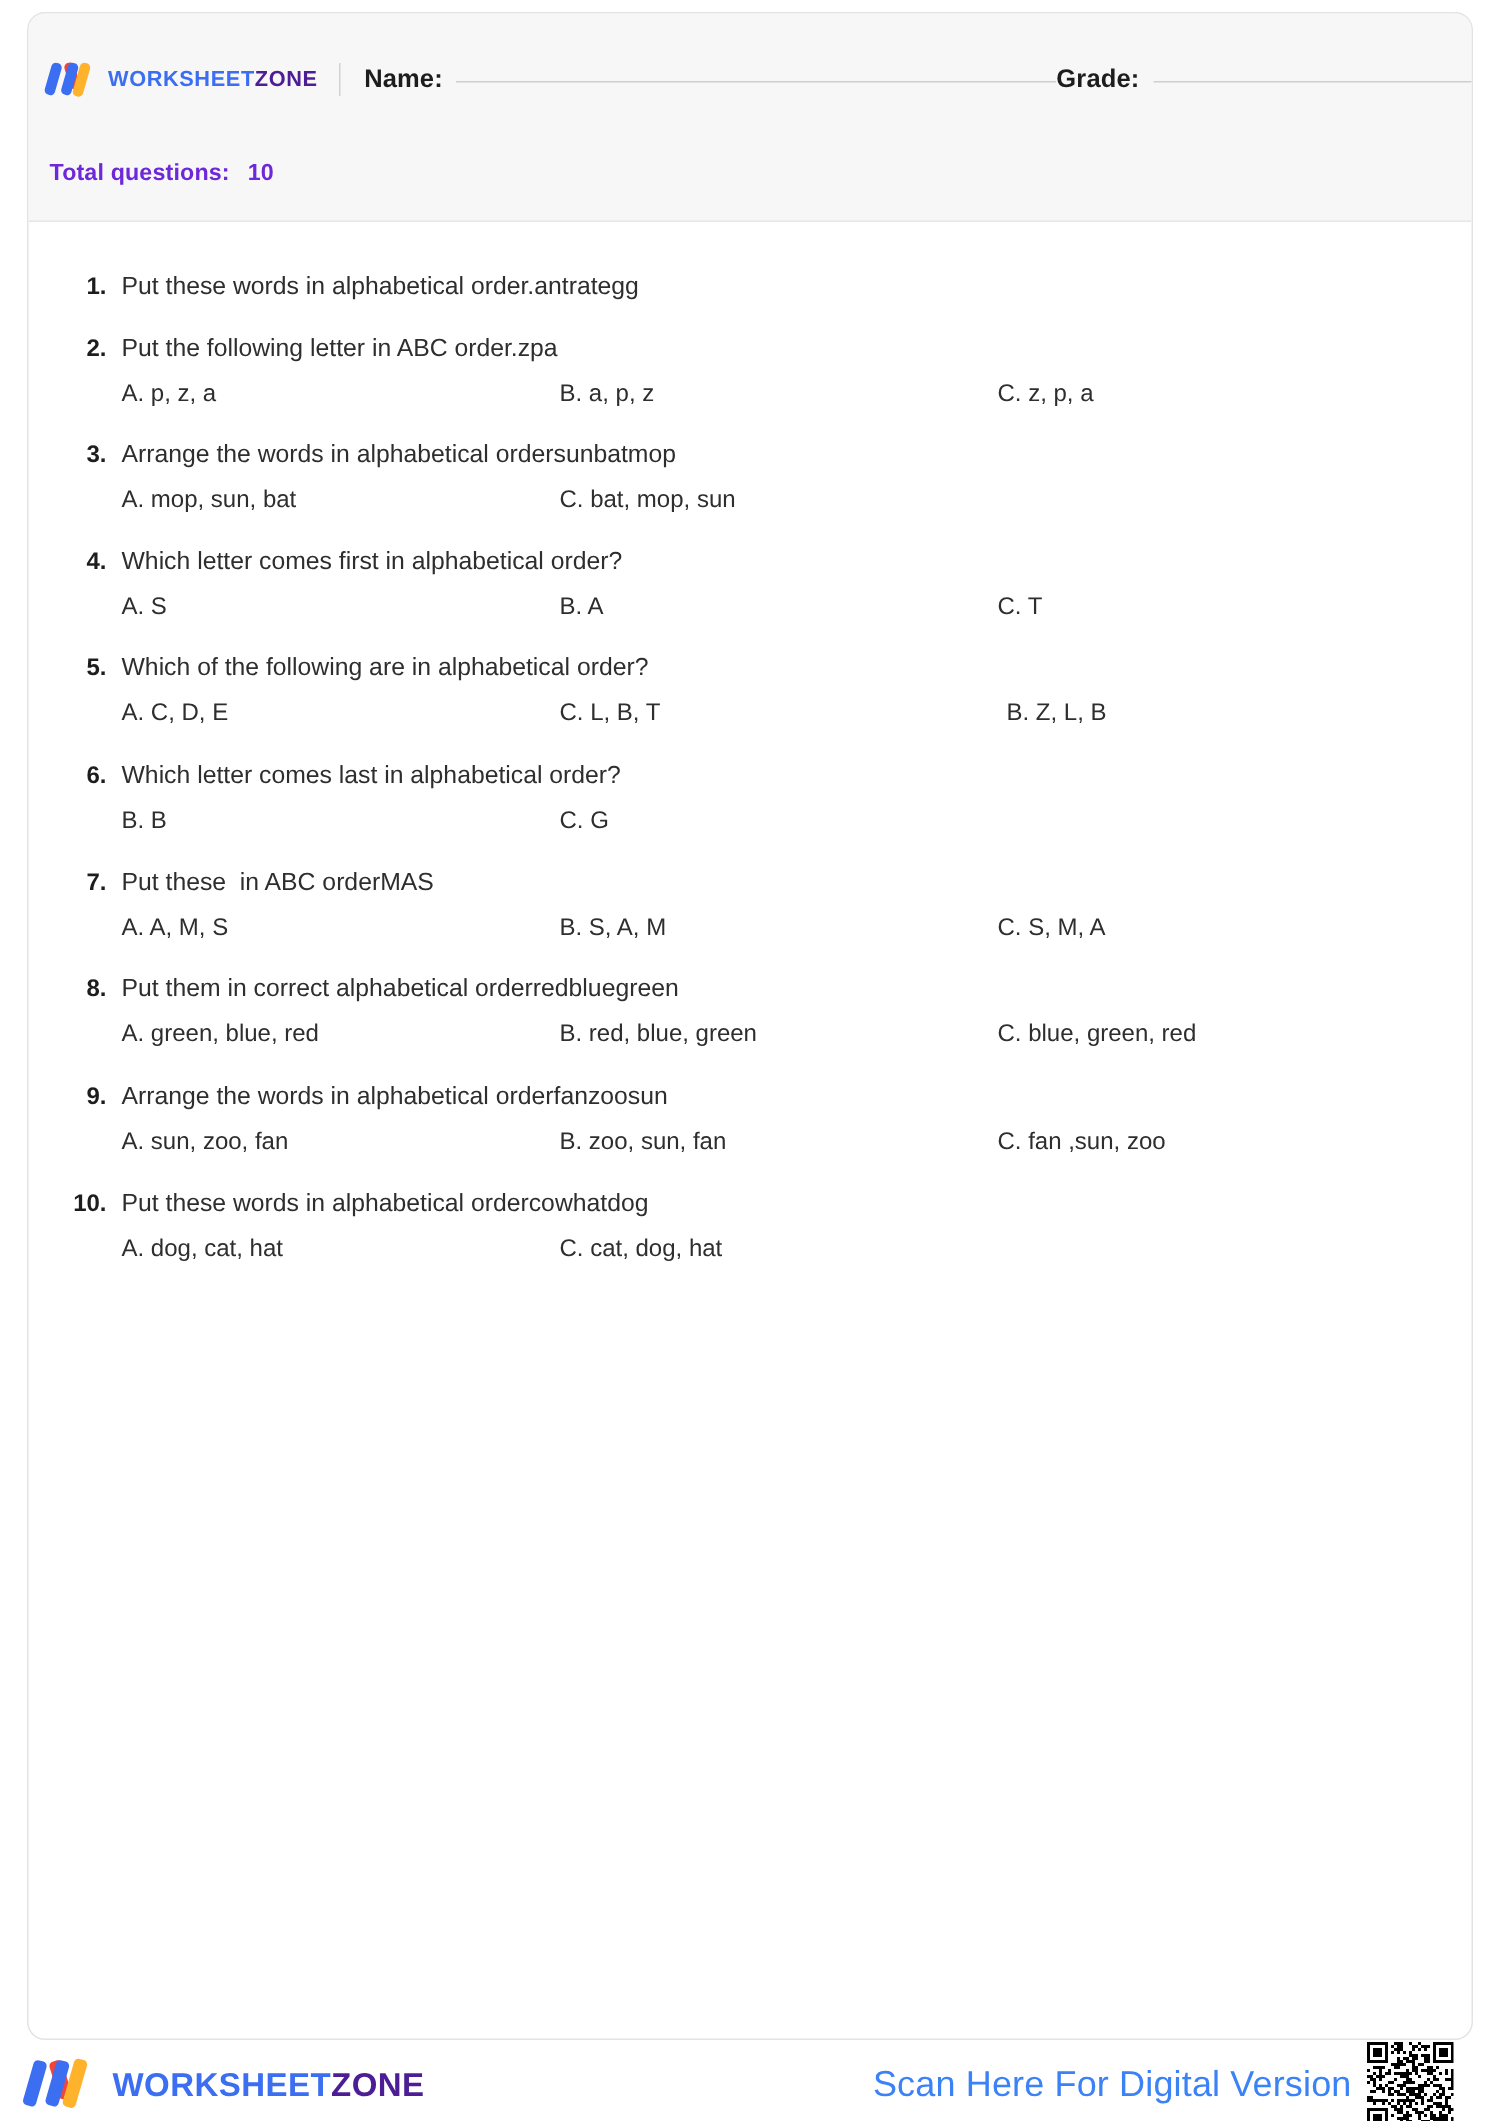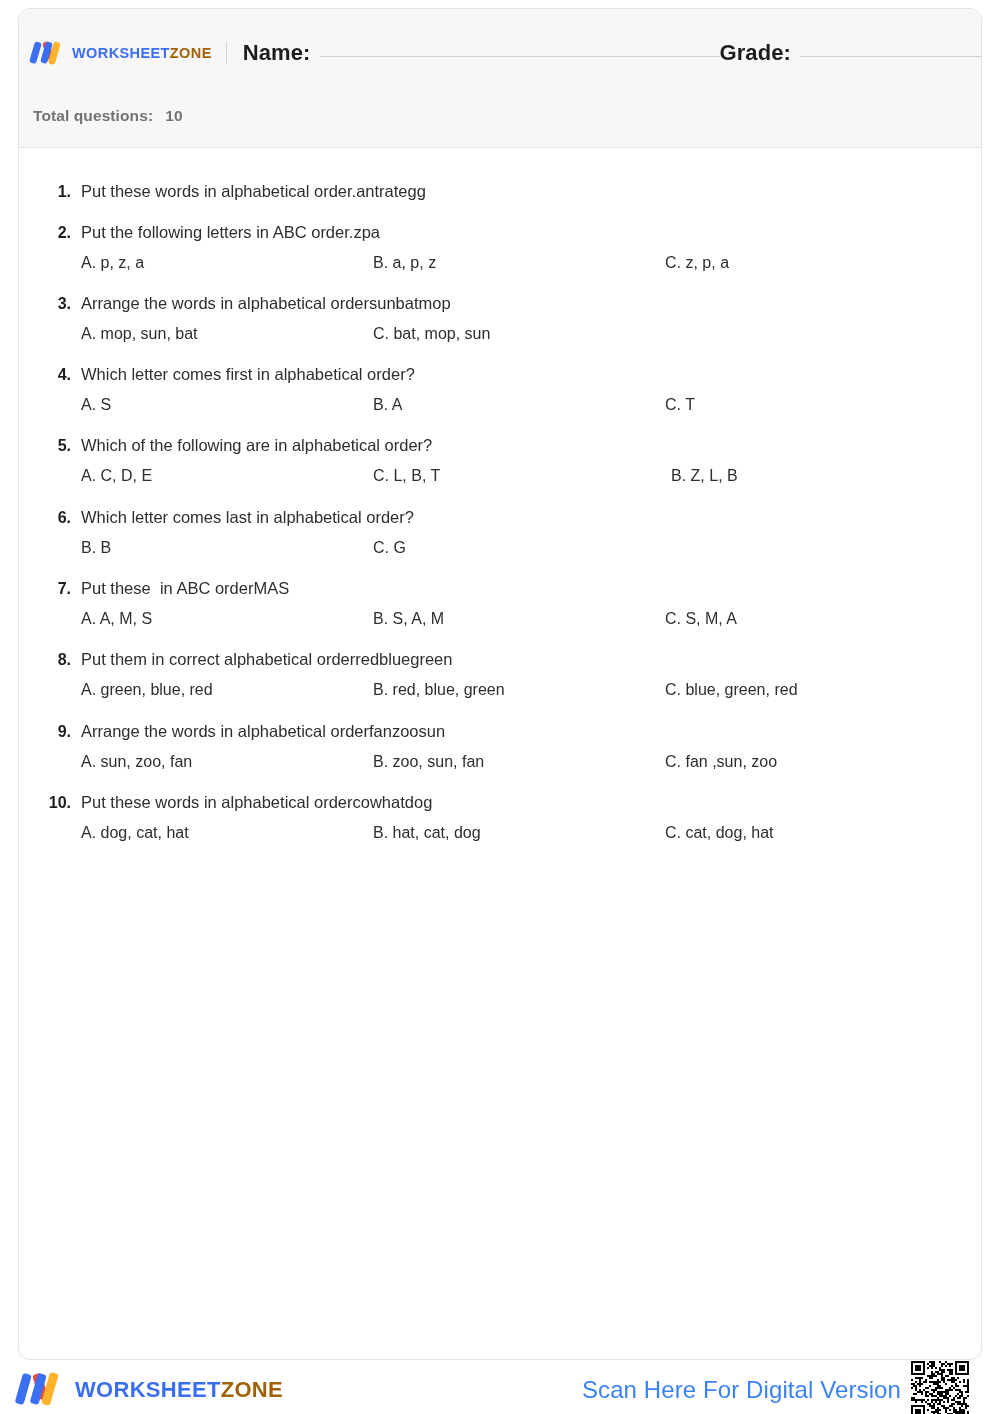--- a/index.html
+++ b/index.html
@@ -102,37 +102,37 @@
     transform-origin: top center;
   }
   .logo-text {
     font-size: 14.5px;
     font-weight: 700;
     letter-spacing: 0.4px;
     white-space: nowrap;
     line-height: 1;
   }
   .logo-text .w1 { color: #3b6ef0; }
-  .logo-text .w2 { color: #a16207; }
+  .logo-text .w2 { color: #4c1d95; }
 
   .logo-sep {
     width: 1px;
     height: 22px;
     background: #d2d2d2;
     margin: 0 16px 0 14px;
     flex: 0 0 auto;
   }
 
   .field {
     display: flex;
     align-items: baseline;
     flex: 0 0 auto;
   }
   .field-label {
-    font-size: 22px;
+    font-size: 17px;
     font-weight: 700;
     color: #1d1d1d;
     white-space: nowrap;
     letter-spacing: 0.1px;
   }
   .field-rule {
     height: 1px;
     background: #cfcfcf;
     margin-left: 9px;
     position: relative;
@@ -141,21 +141,21 @@
   .name-field .field-rule { width: 400px; }
   .grade-field .field-rule { width: 300px; }
   .grade-field { margin-left: auto; }
 
   .total-row {
     position: absolute;
     left: 14px;
     top: 98px;
     font-size: 15.5px;
     font-weight: 700;
-    color: #737373;
+    color: #6d28d9;
     display: flex;
     align-items: baseline;
     letter-spacing: 0.1px;
   }
   .total-row .total-count { margin-left: 12px; }
 
   
   .questions {
     padding: 33px 18px 0 18px;
   }
@@ -292,21 +292,21 @@
   <div class="questions">
       <div class="question">
         <div class="q-prompt">
           <span class="q-num">1.</span>
           <span class="q-text">Put these words in alphabetical order.antrategg</span>
         </div>
       </div>
       <div class="question">
         <div class="q-prompt">
           <span class="q-num">2.</span>
-          <span class="q-text">Put the following letters in ABC order.zpa</span>
+          <span class="q-text">Put the following letter in ABC order.zpa</span>
         </div>
         <div class="q-options">
           <span class="opt opt-a">A. p, z, a</span>
           <span class="opt opt-b">B. a, p, z</span>
           <span class="opt opt-c">C. z, p, a</span>
         </div>
       </div>
       <div class="question">
         <div class="q-prompt">
           <span class="q-num">3.</span>
@@ -382,21 +382,20 @@
           <span class="opt opt-c">C. fan ,sun, zoo</span>
         </div>
       </div>
       <div class="question">
         <div class="q-prompt">
           <span class="q-num">10.</span>
           <span class="q-text">Put these words in alphabetical ordercowhatdog</span>
         </div>
         <div class="q-options">
           <span class="opt opt-a">A. dog, cat, hat</span>
-          <span class="opt opt-b">B. hat, cat, dog</span>
           <span class="opt opt-c">C. cat, dog, hat</span>
         </div>
       </div>
     </div>
 
 </div>
 
 <div class="footer">
 
   <div class="footer-logo">

